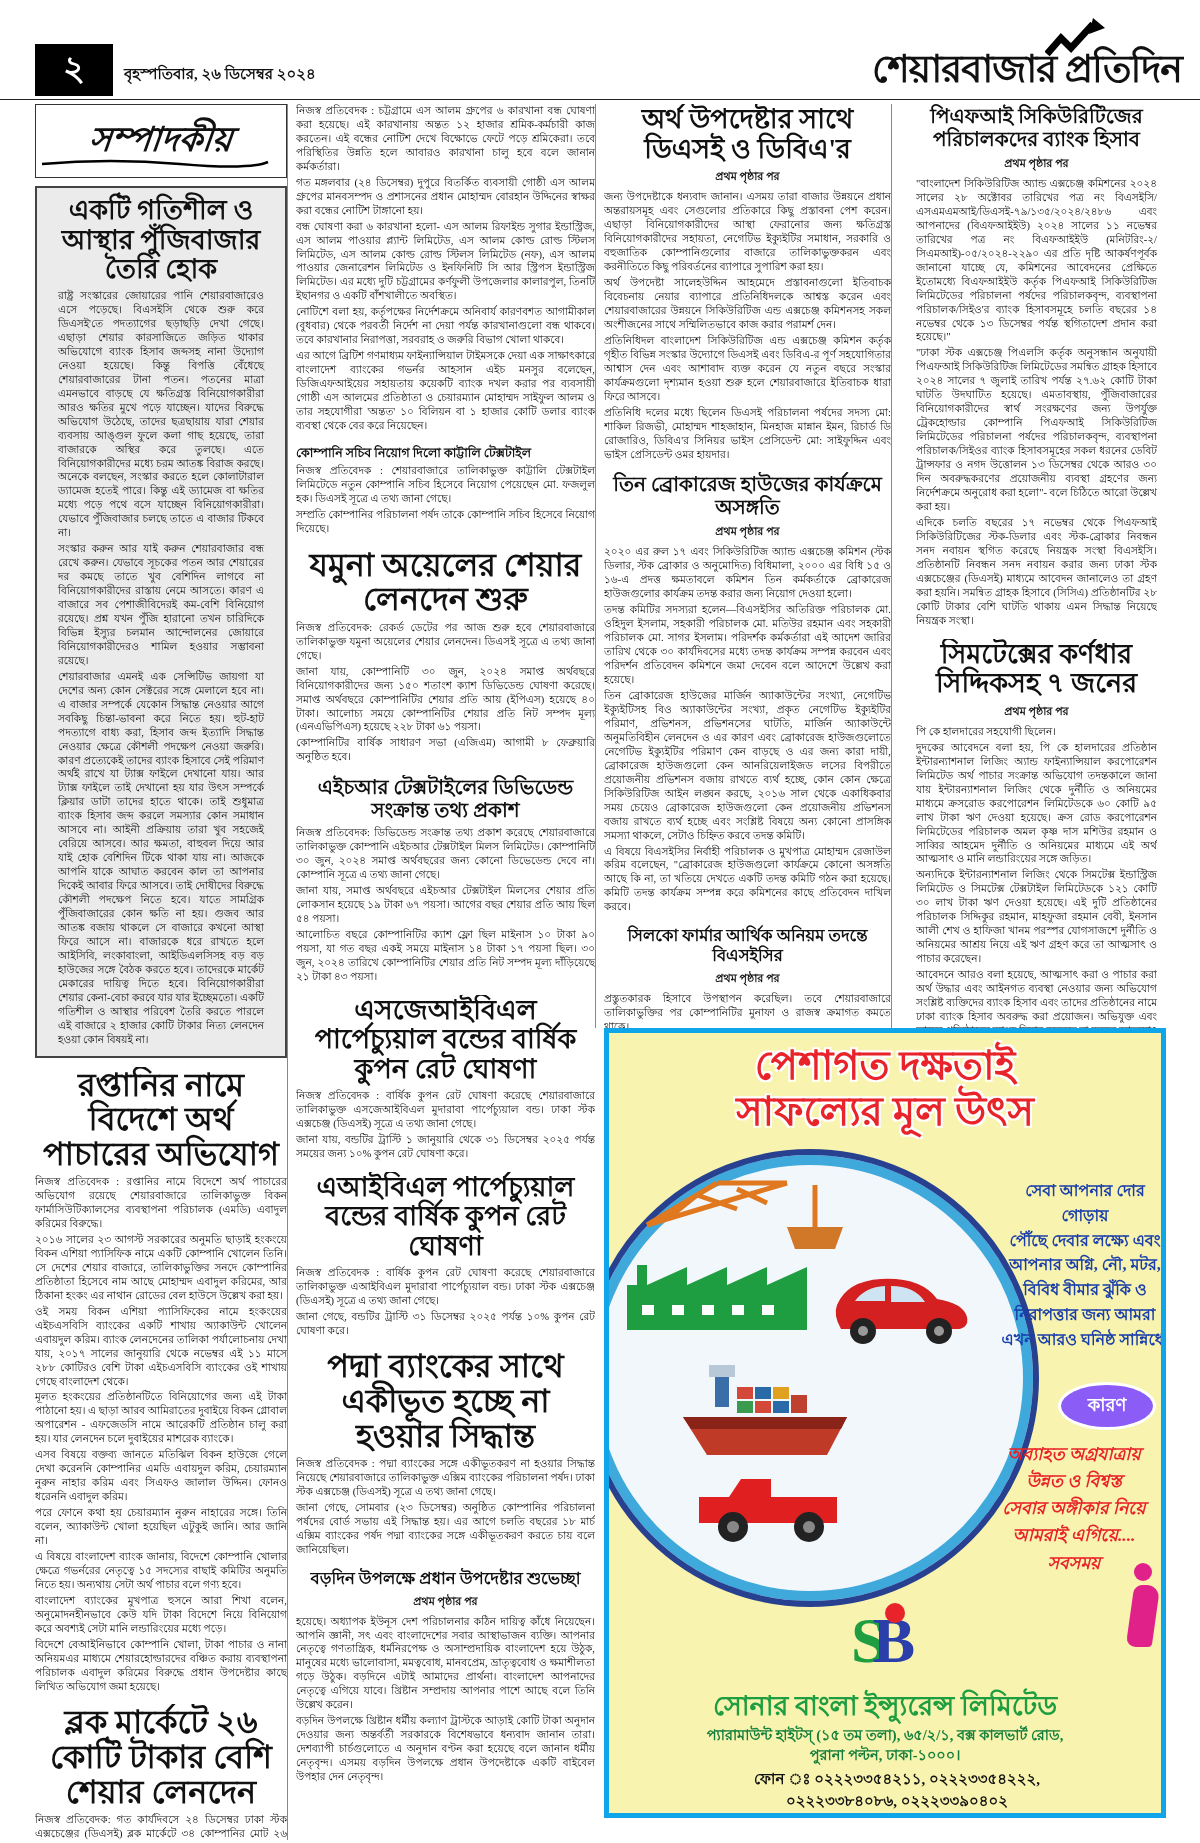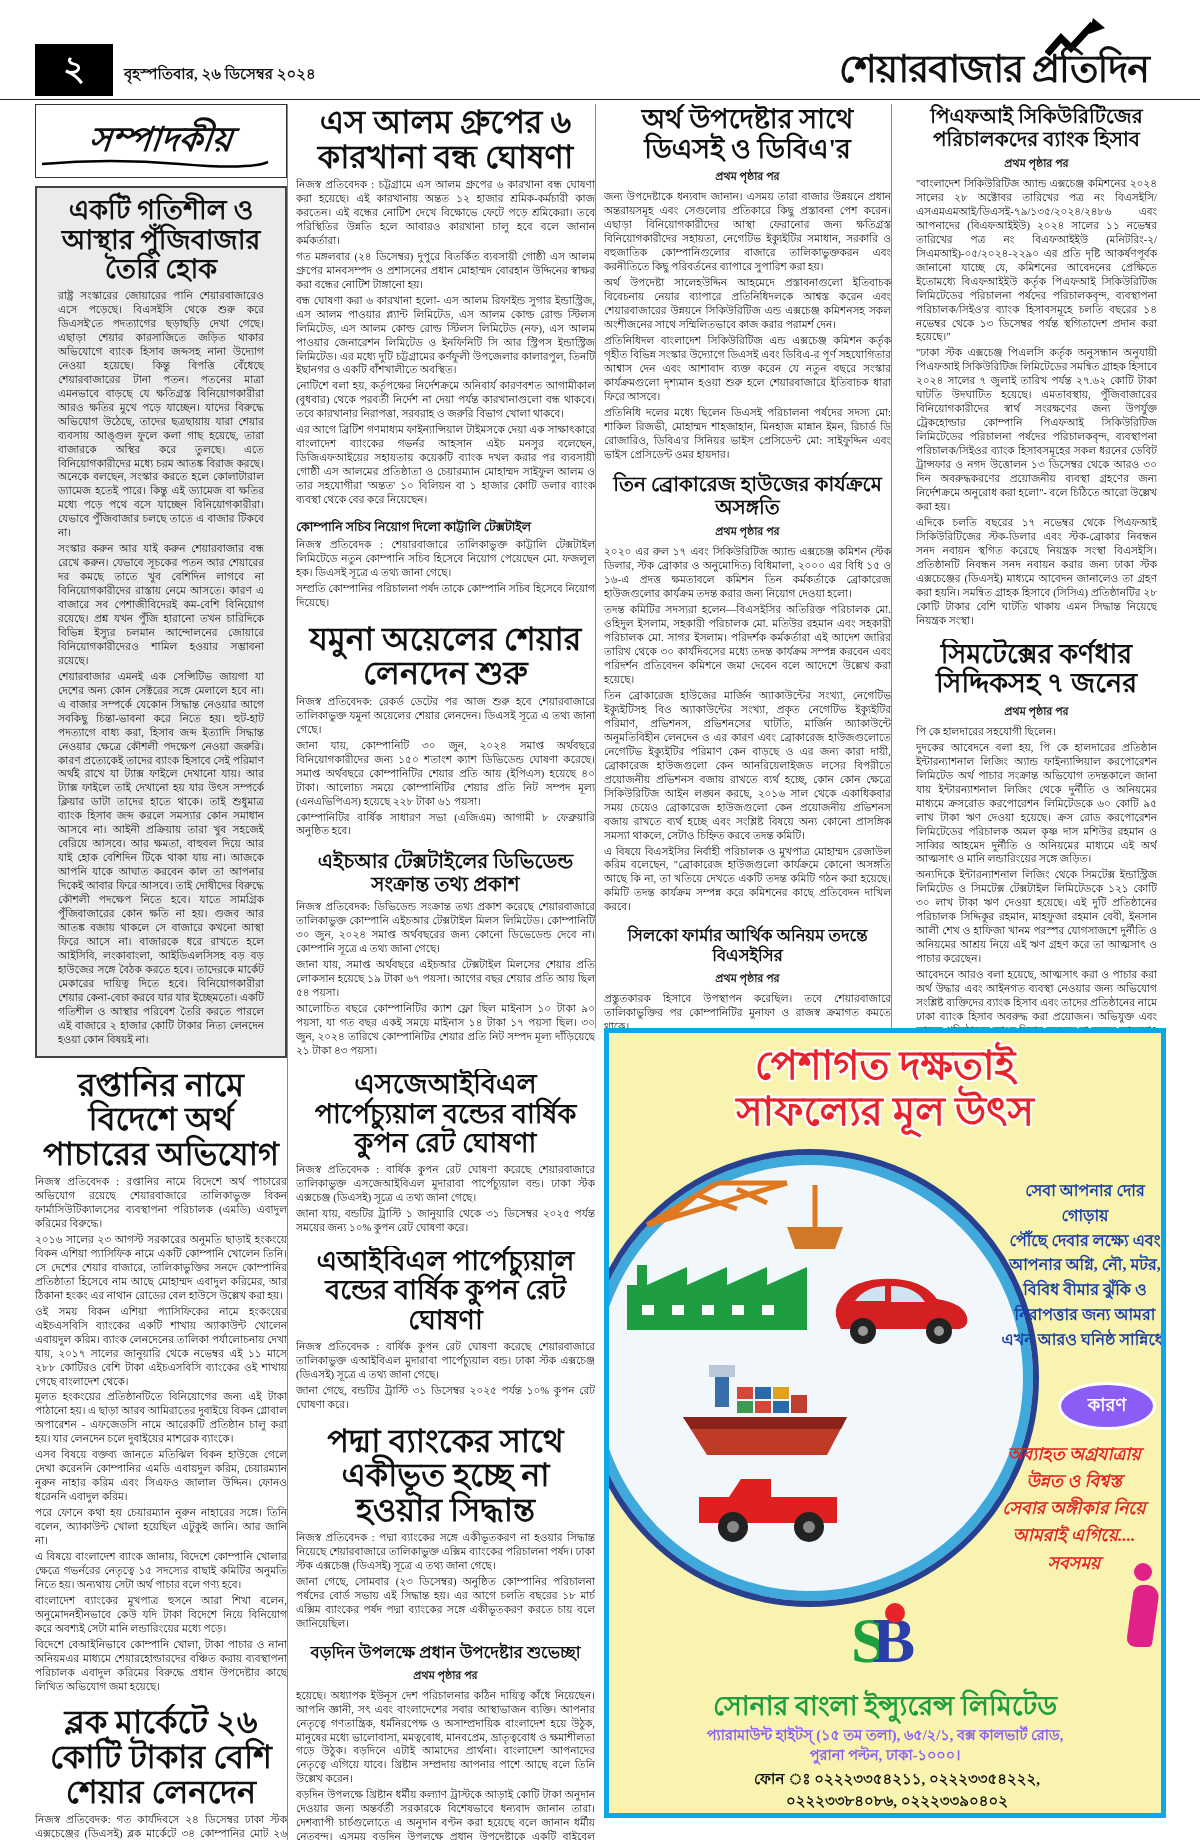--- a/index.html
+++ b/index.html
@@ -4,21 +4,21 @@
 <style>
   html,body{margin:0;padding:0;background:#fff;}
   .page{position:relative;width:1200px;height:1843px;background:#fff;overflow:hidden;
         font-family:"Liberation Serif","DejaVu Serif",serif;color:#111;}
   
   .hdr{position:absolute;left:0;top:0;width:1200px;height:100px;}
   .hdr-rule{position:absolute;left:0;top:99px;width:1200px;border-top:1.5px solid #222;}
   .pageno{position:absolute;left:35px;top:44px;width:78px;height:52px;background:#000;color:#fff;
           display:flex;align-items:center;justify-content:center;font-size:34px;font-weight:bold;}
   .dateline{position:absolute;left:124px;top:62px;font-size:15px;font-weight:bold;}
-  .masthead{position:absolute;right:51px;top:50px;font-size:38px;font-weight:900;letter-spacing:-1px;line-height:1;}
+  .masthead{position:absolute;right:18px;top:50px;font-size:38px;font-weight:900;letter-spacing:-1px;line-height:1;}
   .mast-arrow{position:absolute;right:95px;top:18px;}
   
   .cols{position:absolute;left:35px;top:104px;width:1130px;height:1736px;display:flex;}
   .col{overflow:hidden;box-sizing:border-box;}
   .colA{width:252px;height:1736px;}
   .colB{width:308px;height:1736px;border-left:1px solid #888;padding-left:8px;}
   .colC{width:296px;height:924px;border-left:1px solid #888;padding-left:8px;}
   .colD{width:266px;height:924px;border-left:1px solid #888;padding-left:24px;}
   .banner{border:1.5px solid #333;height:72px;margin-bottom:8px;position:relative;
           display:flex;align-items:center;justify-content:center;}
@@ -53,21 +53,21 @@
   .ad-figure{position:absolute;left:516px;top:530px;width:36px;height:92px;}
   .ad-figure .fh{width:18px;height:18px;border-radius:50%;background:#e0218a;margin:0 auto;}
   .ad-figure .fb{width:26px;height:62px;background:#e0218a;margin:4px auto 0;border-radius:8px 14px 4px 10px;transform:skewX(-8deg);}
   .ad-logo{position:absolute;left:242px;top:568px;width:90px;height:80px;font-weight:900;font-size:64px;line-height:80px;}
   .ad-logo .s{color:#1e9e40;}
   .ad-logo .dot{position:absolute;left:34px;top:2px;width:20px;height:20px;border-radius:50%;background:#e8232a;}
   .ad-logo .b{color:#2b3faa;margin-left:-14px;}
   .ad-company{position:absolute;left:0;top:652px;width:100%;text-align:center;color:#1e9e40;
               font-weight:900;font-size:27px;}
   .ad-addr{position:absolute;left:0;top:692px;width:100%;text-align:center;font-weight:bold;
-           font-size:14.5px;line-height:1.4;color:#8b5cf6;}
+           font-size:14.5px;line-height:1.4;color:#15803d;}
   .ad-phone{position:absolute;left:0;top:736px;width:100%;text-align:center;font-weight:bold;
             font-size:15px;line-height:1.45;color:#111;padding-left:12px;}
 </style>
 </head>
 <body>
 
 <div class="page">
 
   <div class="hdr">
     <div class="pageno">২</div>
@@ -108,21 +108,20 @@
           <p>বাংলাদেশ ব্যাংকের মুখপাত্র হুসনে আরা শিখা বলেন, অনুমোদনহীনভাবে কেউ যদি টাকা বিদেশে নিয়ে বিনিয়োগ করে অবশ্যই সেটা মানি লন্ডারিংয়ের মধ্যে পড়ে।</p>
           <p>বিদেশে বেআইনিভাবে কোম্পানি খোলা, টাকা পাচার ও নানা অনিয়মএর মাধ্যমে শেয়ারহোল্ডারদের বঞ্চিত করায় ব্যবস্থাপনা পরিচালক এবাদুল করিমের বিরুদ্ধে প্রধান উপদেষ্টার কাছে লিখিত অভিযোগ জমা হয়েছে।</p>
         </article>
         <article class="article xl">
           <h2>ব্লক মার্কেটে ২৬ কোটি টাকার বেশি শেয়ার লেনদেন</h2>
           <p>নিজস্ব প্রতিবেদক: গত কার্যদিবসে ২৪ ডিসেম্বর ঢাকা স্টক এক্সচেঞ্জের (ডিএসই) ব্লক মার্কেটে ৩৪ কোম্পানির মোট ২৬ কোটি ৫১ লাখ ৮৮ হাজার শেয়ার লেনদেন হয়েছে। এরমধ্যে সবচেয়ে বেশি লেনদেন হতে দেখা গেছে ৮ কোম্পানির শেয়ার। প্রতিষ্ঠানগুলো হলো- সোস্যাল ইসলামী ব্যাংক, ব্যাংক এশিয়া, আল আরাফাহ ইসলামী ব্যাংক, স্কয়ার ফার্মা, ব্রাক ব্যাংক, আলিফ ইন্ডাস্ট্রিজ, রিলায়ান্স ওয়ান দ্য ফার্স্ট স্কিম অব রিলায়ান্স ইন্সুরেন্স মিউচুয়াল ফান্ড এবং গ্রামীণফোন লিমিটেড। গতকাল এই আট প্রতিষ্ঠানের মোট শেয়ার লেনদেন হয়েছে ২১ কোটি ৫ লাখ টাকারও বেশি। ডিএসই সূত্রে এ তথ্য জানা গেছে।</p>
         </article>
       </section>
       <section class="col colB">
         <article class="article xl">
-          <h2>এস আলম গ্রুপের ৬ কারখানা বন্ধ ঘোষণা</h2>
           <p>নিজস্ব প্রতিবেদক : চট্টগ্রামে এস আলম গ্রুপের ৬ কারখানা বন্ধ ঘোষণা করা হয়েছে। এই কারখানায় অন্তত ১২ হাজার শ্রমিক-কর্মচারী কাজ করতেন। এই বন্ধের নোটিশ দেখে বিক্ষোভে ফেটে পড়ে শ্রমিকেরা। তবে পরিস্থিতির উন্নতি হলে আবারও কারখানা চালু হবে বলে জানান কর্মকর্তারা।</p>
           <p>গত মঙ্গলবার (২৪ ডিসেম্বর) দুপুরে বিতর্কিত ব্যবসায়ী গোষ্ঠী এস আলম গ্রুপের মানবসম্পদ ও প্রশাসনের প্রধান মোহাম্মদ বোরহান উদ্দিনের স্বাক্ষর করা বন্ধের নোটিশ টাঙ্গানো হয়।</p>
           <p>বন্ধ ঘোষণা করা ৬ কারখানা হলো- এস আলম রিফাইন্ড সুগার ইন্ডাস্ট্রিজ, এস আলম পাওয়ার প্ল্যান্ট লিমিটেড, এস আলম কোল্ড রোল্ড স্টিলস লিমিটেড, এস আলম কোল্ড রোল্ড স্টিলস লিমিটেড (নফ), এস আলম পাওয়ার জেনারেশন লিমিটেড ও ইনফিনিটি সি আর স্ট্রিপস ইন্ডাস্ট্রিজ লিমিটেড। এর মধ্যে দুটি চট্টগ্রামের কর্ণফুলী উপজেলার কালারপুল, তিনটি ইছানগর ও একটি বাঁশখালীতে অবস্থিত।</p>
           <p>নোটিশে বলা হয়, কর্তৃপক্ষের নির্দেশক্রমে অনিবার্য কারণবশত আগামীকাল (বুধবার) থেকে পরবর্তী নির্দেশ না দেয়া পর্যন্ত কারখানাগুলো বন্ধ থাকবে। তবে কারখানার নিরাপত্তা, সরবরাহ ও জরুরি বিভাগ খোলা থাকবে।</p>
           <p>এর আগে ব্রিটিশ গণমাধ্যম ফাইন্যান্সিয়াল টাইমসকে দেয়া এক সাক্ষাৎকারে বাংলাদেশ ব্যাংকের গভর্নর আহসান এইচ মনসুর বলেছেন, ডিজিএফআইয়ের সহায়তায় কয়েকটি ব্যাংক দখল করার পর ব্যবসায়ী গোষ্ঠী এস আলমের প্রতিষ্ঠাতা ও চেয়ারম্যান মোহাম্মদ সাইফুল আলম ও তার সহযোগীরা 'অন্তত' ১০ বিলিয়ন বা ১ হাজার কোটি ডলার ব্যাংক ব্যবস্থা থেকে বের করে নিয়েছেন।</p>
         </article>
         <article class="article inline">
           <h2>কোম্পানি সচিব নিয়োগ দিলো কাট্টালি টেক্সটাইল</h2>
           <p>নিজস্ব প্রতিবেদক : শেয়ারবাজারে তালিকাভুক্ত কাট্টালি টেক্সটাইল লিমিটেডে নতুন কোম্পানি সচিব হিসেবে নিয়োগ পেয়েছেন মো. ফজলুল হক। ডিএসই সূত্রে এ তথ্য জানা গেছে।</p>
           <p>সম্প্রতি কোম্পানির পরিচালনা পর্ষদ তাকে কোম্পানি সচিব হিসেবে নিয়োগ দিয়েছে।</p>

